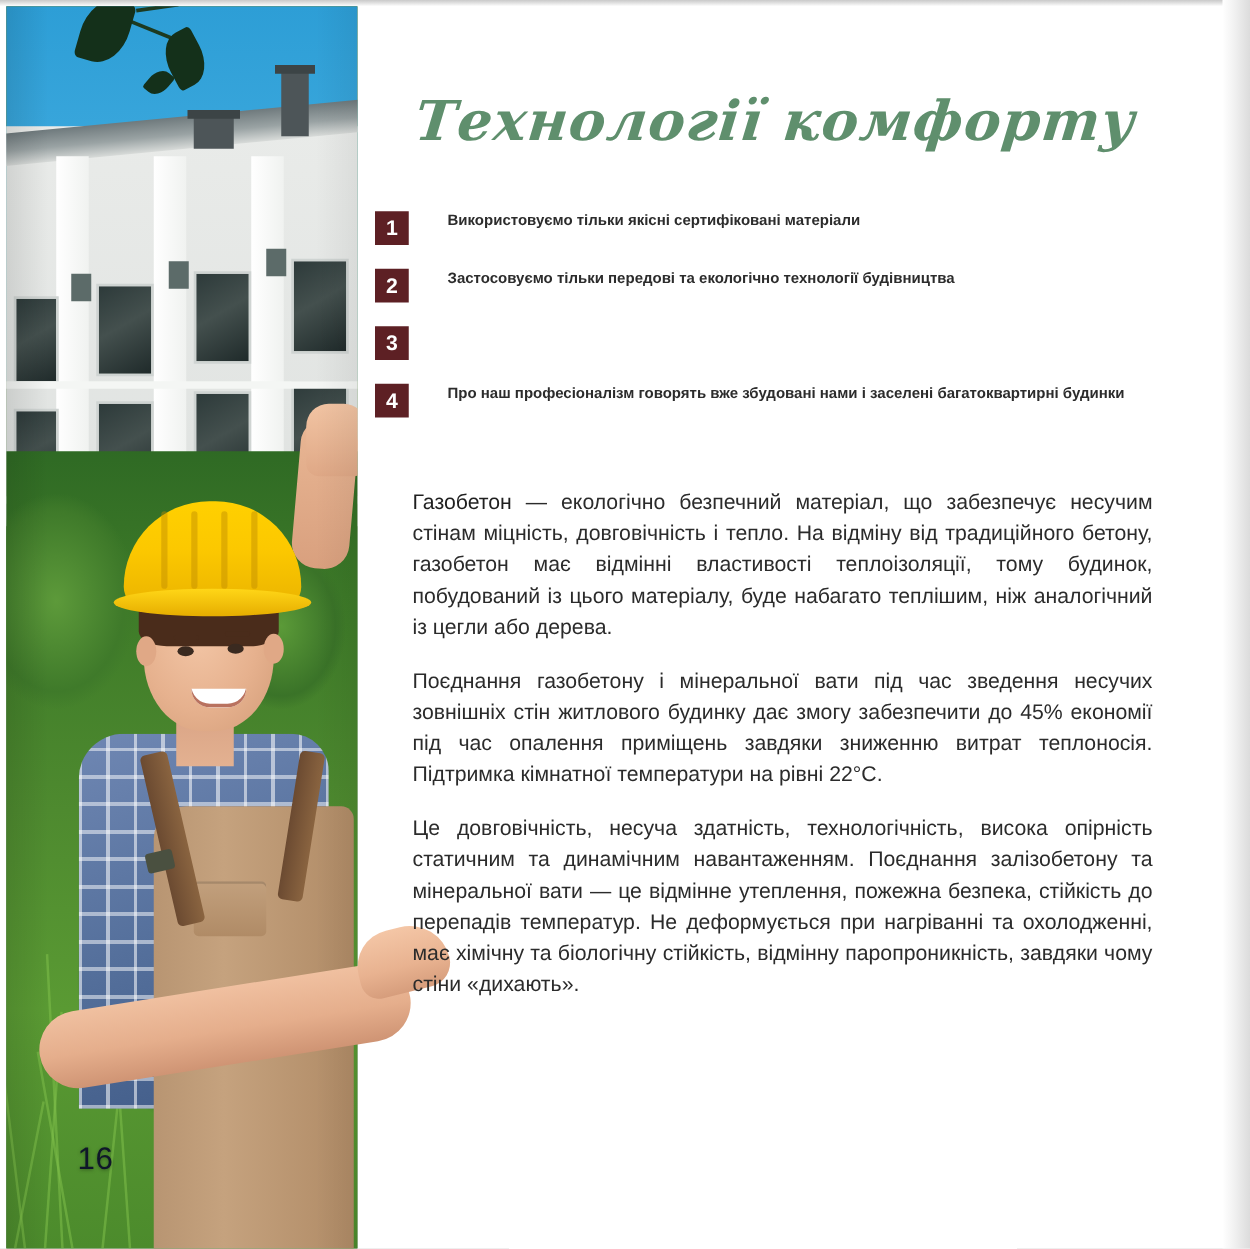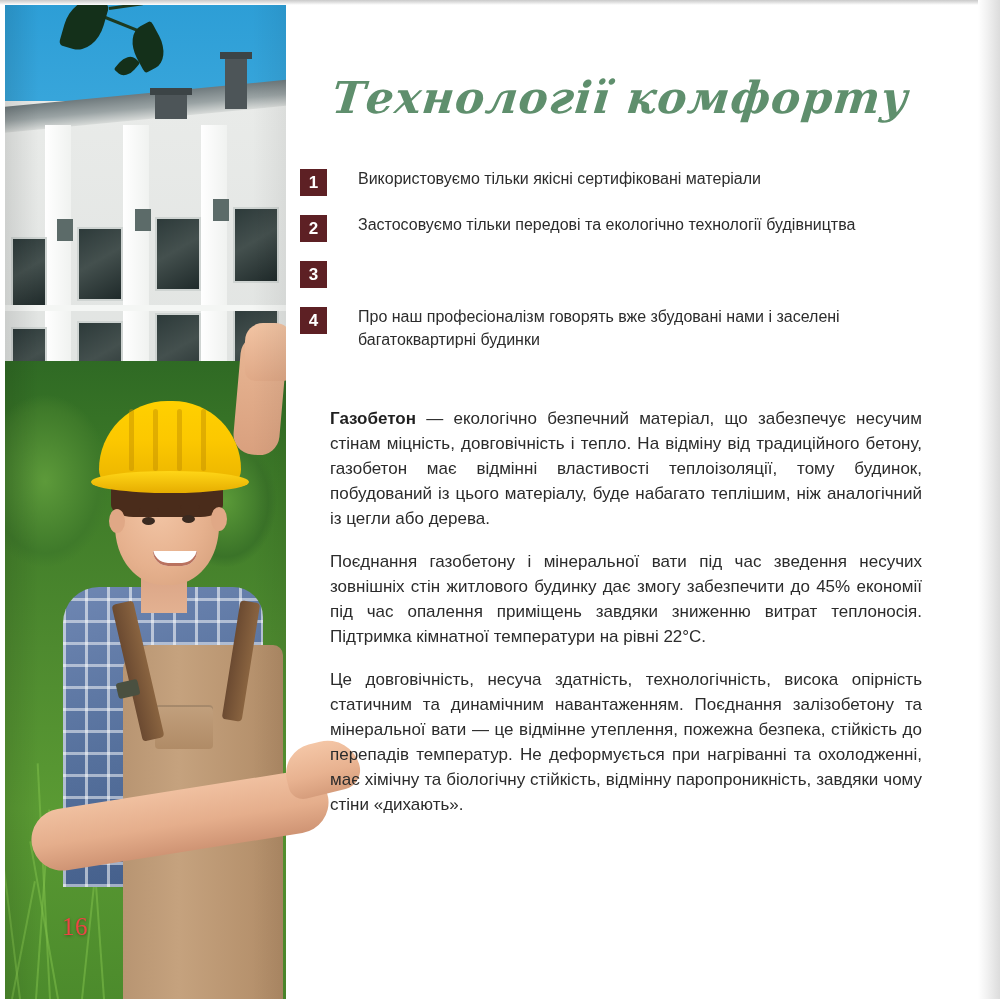--- a/index.html
+++ b/index.html
@@ -245,23 +245,23 @@
   .photo-vignette {
     position:absolute; left:0; top:0; width:281px; height:994px;
     background: linear-gradient(to right, rgba(0,0,0,.10) 0%, rgba(0,0,0,0) 12%, rgba(0,0,0,0) 88%, rgba(0,0,0,.06) 100%);
     pointer-events:none;
   }
 
   .page-number {
     position: absolute;
     left: 62px;
     top: 913px;
-    color: #ef4444;
+    color: #0f172a;
     font-size: 25px;
-    font-family: Liberation Serif, serif;
+    font-family: Liberation Sans, sans-serif;
     letter-spacing: .5px;
     text-shadow: 0 1px 3px rgba(0,0,0,.35);
   }
 
   
   .content {
     position: absolute;
     left: 330px;
     top: 0;
     width: 592px;
@@ -304,42 +304,42 @@
     font-size: 17px;
     font-weight: 700;
     display: flex;
     align-items: center;
     justify-content: center;
     margin-left: -30px;
     margin-top: 1px;
   }
   .num-text {
     margin-left: 31px;
-    font-size: 16px;
+    font-size: 12px;
     line-height: 1.42;
     color: #2c2c2c;
-    font-weight: 400;
+    font-weight: 700;
   }
 
   
   .body-block {
     position: relative;
     top: 86px;
   }
   p.body {
     margin: 0 0 18px 0;
     font-size: 17px;
     line-height: 1.47;
     color: #2b2b2b;
     text-align: justify;
     text-justify: inter-word;
     hyphens: manual;
   }
   .lead {
-    font-weight: 700;
+    font-weight: 400;
     color: #1f1f1f;
   }
   .gap-before { margin-top: 30px; }
 </style>
 </head>
 <body>
 
 <div class="page">
 
   <div class="paper-edge-top"></div>

